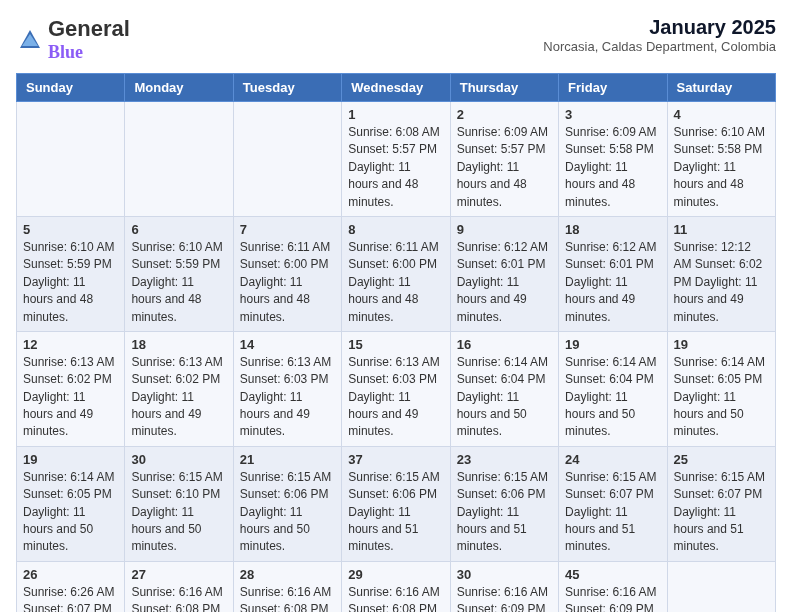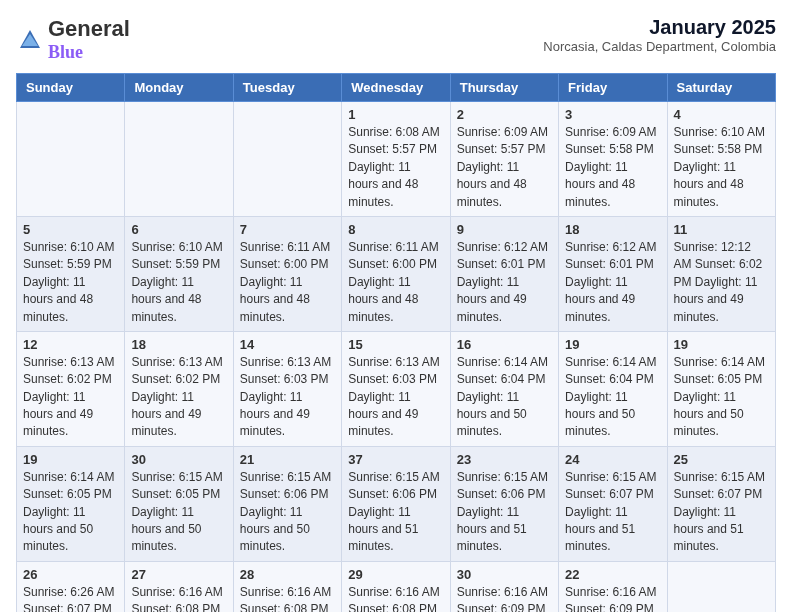--- a/index.html
+++ b/index.html
@@ -247,21 +247,21 @@
       <tr>
         <td>
           <span class="day-number">19</span>
           <div class="day-info">Sunrise: 6:14 AM
 Sunset: 6:05 PM
 Daylight: 11 hours and 50 minutes.</div>
         </td>
         <td>
           <span class="day-number">30</span>
           <div class="day-info">Sunrise: 6:15 AM
-Sunset: 6:05 PM
+Sunset: 6:10 PM
 Daylight: 11 hours and 50 minutes.</div>
         </td>
         <td>
           <span class="day-number">21</span>
           <div class="day-info">Sunrise: 6:15 AM
 Sunset: 6:06 PM
 Daylight: 11 hours and 50 minutes.</div>
         </td>
         <td>
           <span class="day-number">37</span>
@@ -313,21 +313,21 @@
 Sunset: 6:08 PM
 Daylight: 11 hours and 52 minutes.</div>
         </td>
         <td>
           <span class="day-number">30</span>
           <div class="day-info">Sunrise: 6:16 AM
 Sunset: 6:09 PM
 Daylight: 11 hours and 52 minutes.</div>
         </td>
         <td>
-          <span class="day-number">22</span>
+          <span class="day-number">45</span>
           <div class="day-info">Sunrise: 6:16 AM
 Sunset: 6:09 PM
 Daylight: 11 hours and 53 minutes.</div>
         </td>
         <td></td>
       </tr>
     </tbody>
 </table>
 
 </body></html>

